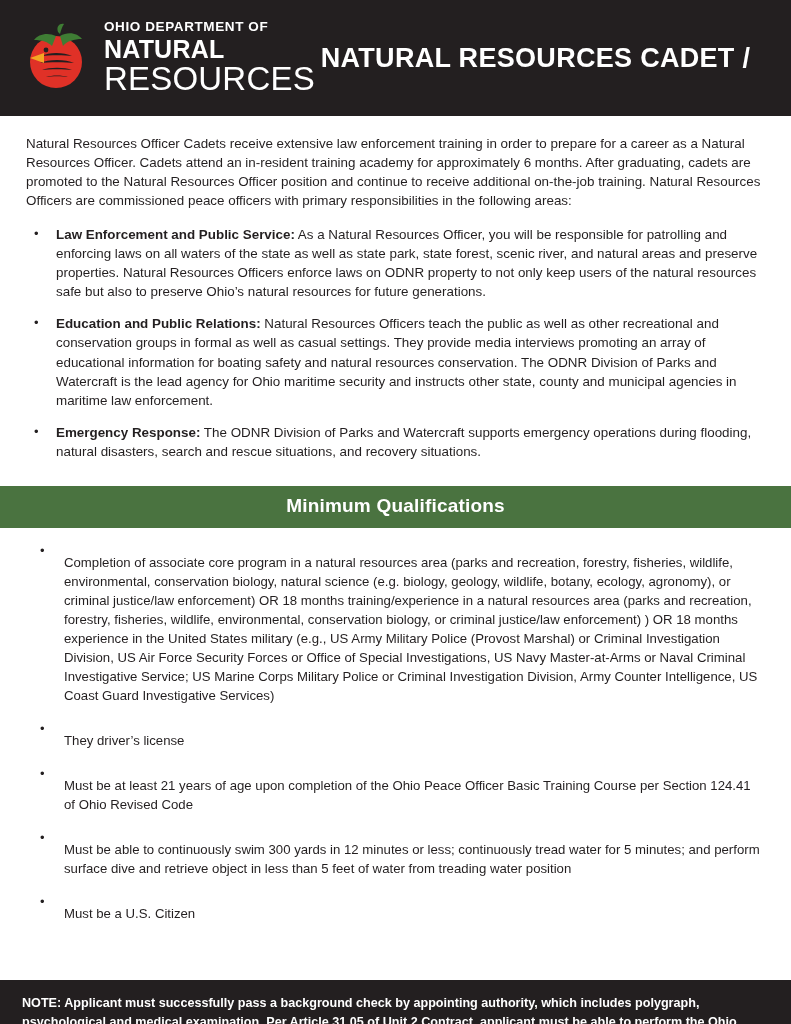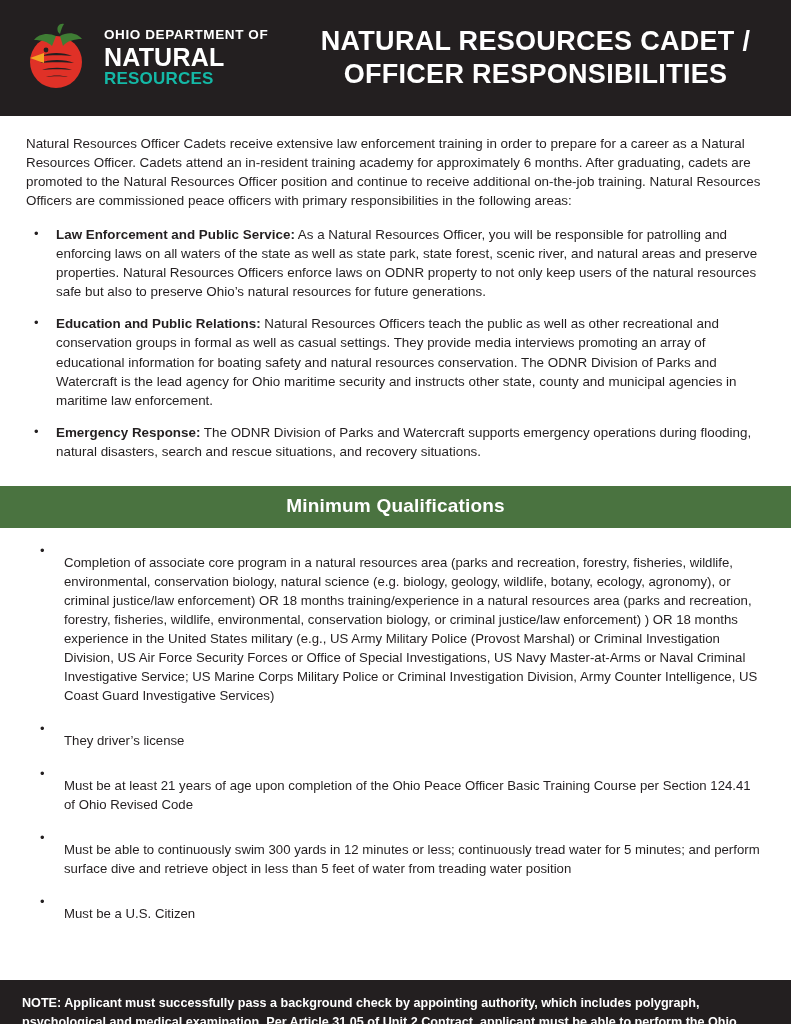--- a/index.html
+++ b/index.html
@@ -56,24 +56,24 @@
   }
   .logo-text .l2 {
     font-size: 25px;
     font-weight: bold;
     letter-spacing: 0.2px;
     color: #ffffff;
     display: block;
     line-height: 1.02;
   }
   .logo-text .l3 {
-    font-size: 17px;
-    font-weight: bold;
+    font-size: 33px;
+    font-weight: normal;
     letter-spacing: 0.2px;
-    color: #14b8a6;
+    color: #ffffff;
     display: block;
     line-height: 1.02;
   }
   .header-title {
     flex: 1;
     text-align: center;
     color: #ffffff;
     font-size: 27px;
     font-weight: bold;
     letter-spacing: 0.3px;
@@ -174,21 +174,20 @@
         </svg>
       </div>
       <div class="logo-text">
         <span class="l1">OHIO DEPARTMENT OF</span>
         <span class="l2">NATURAL</span>
         <span class="l3">RESOURCES</span>
       </div>
     </div>
     <div class="header-title">
       <span>NATURAL RESOURCES CADET /</span>
-      <span>OFFICER RESPONSIBILITIES</span>
     </div>
   </div>
 
   <div class="intro">Natural Resources Officer Cadets receive extensive law enforcement training in order to prepare for a career as a Natural Resources Officer. Cadets attend an in-resident training academy for approximately 6 months. After graduating, cadets are promoted to the Natural Resources Officer position and continue to receive additional on-the-job training. Natural Resources Officers are commissioned peace officers with primary responsibilities in the following areas:</div>
 
   <div class="bullets">
     <div class="bullet">
       <div class="dot">•</div>
       <div class="btext"><b>Law Enforcement and Public Service:</b><span> As a Natural Resources Officer, you will be responsible for patrolling and enforcing laws on all waters of the state as well as state park, state forest, scenic river, and natural areas and preserve properties. Natural Resources Officers enforce laws on ODNR property to not only keep users of the natural resources safe but also to preserve Ohio’s natural resources for future generations.</span></div>
     </div>

